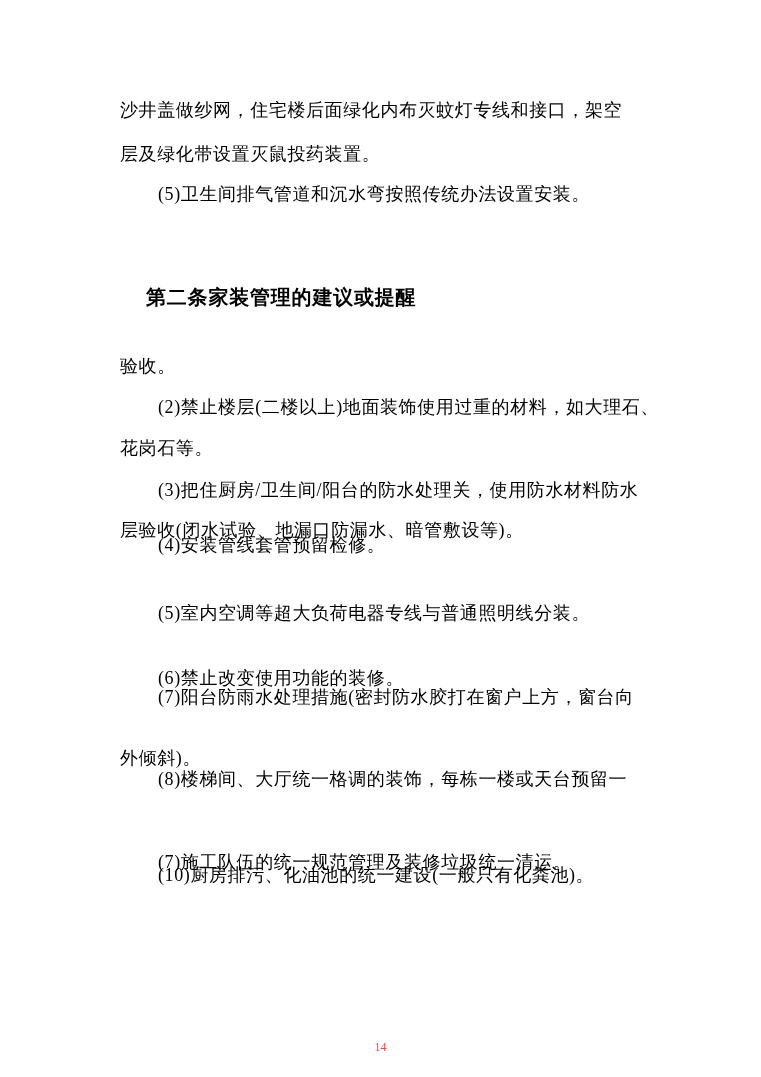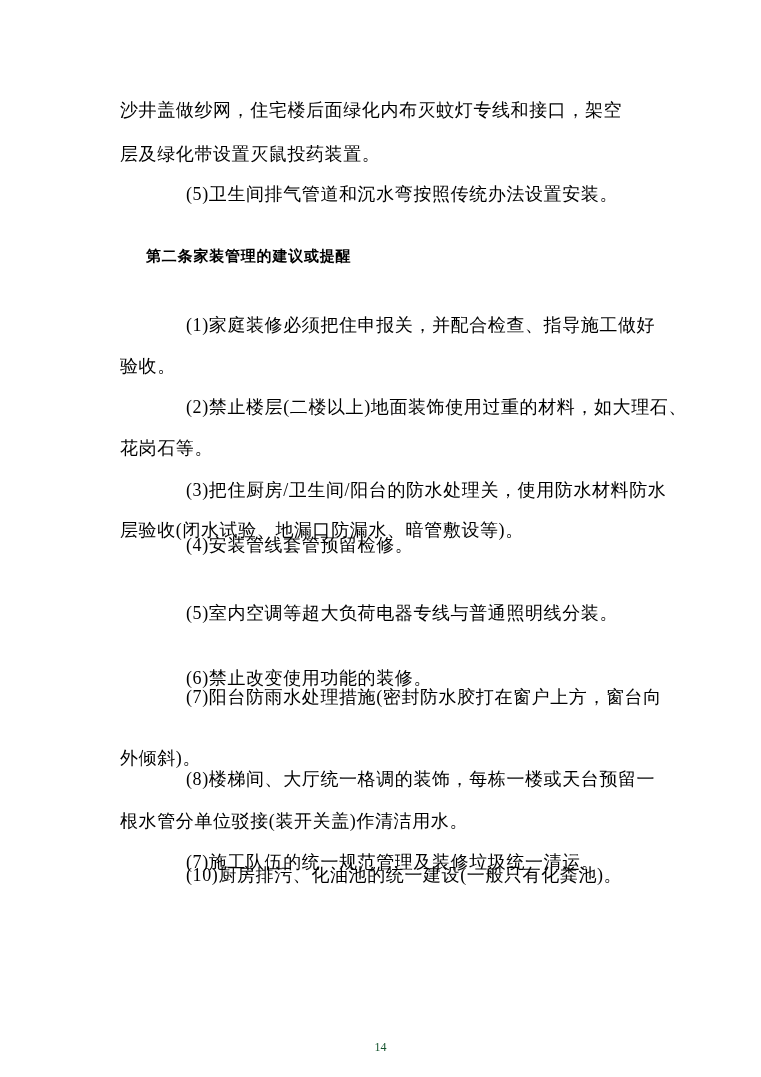--- a/index.html
+++ b/index.html
@@ -1,49 +1,47 @@
 <!DOCTYPE html>
 <html><head>
 <meta charset="utf-8">
 <style>
   html, body { margin: 0; padding: 0; background: #ffffff; }
   body { width: 761px; height: 1077px; position: relative; overflow: hidden;
          font-family: "Liberation Serif", "DejaVu Serif", serif; color: #000; }
   .page { position: absolute; left: 0; top: 0; width: 761px; height: 1077px; padding-left: 47px; }
   .line { position: absolute; left: 120px; font-size: 18px; line-height: 22px; white-space: nowrap; letter-spacing: 0.6px; }
-  .indent { left: 158px; margin-left: 28px; }
-  .heading { position: absolute; left: 146px; font-size: 15px; font-weight: bold; line-height: 24px; white-space: nowrap; letter-spacing: 0.8px; }
-  .pagenum { position: absolute; left: 0; width: 761px; text-align: center; top: 1040px; font-size: 12px; color: #14532d; }
+  .indent { left: 158px; }
+  .heading { position: absolute; left: 146px; font-size: 20px; font-weight: bold; line-height: 24px; white-space: nowrap; letter-spacing: 0.8px; margin-top: 41px; }
+  .pagenum { position: absolute; left: 0; width: 761px; text-align: center; top: 1040px; font-size: 12px; color: #ef4444; }
 </style>
 </head>
 <body>
 
 <div class="page">
   <div class="line" style="top:99px">沙井盖做纱网，住宅楼后面绿化内布灭蚊灯专线和接口，架空</div>
   <div class="line" style="top:143px">层及绿化带设置灭鼠投药装置。</div>
   <div class="line indent" style="top:183px">(5)卫生间排气管道和沉水弯按照传统办法设置安装。</div>
 
   <div class="heading" style="top:244px">第二条家装管理的建议或提醒</div>
 
-  <div class="line indent" style="top:314px">(1)家庭装修必须把住申报关，并配合检查、指导施工做好</div>
   <div class="line" style="top:355px">验收。</div>
 
   <div class="line indent" style="top:396px">(2)禁止楼层(二楼以上)地面装饰使用过重的材料，如大理石、</div>
   <div class="line" style="top:437px">花岗石等。</div>
 
   <div class="line indent" style="top:479px">(3)把住厨房/卫生间/阳台的防水处理关，使用防水材料防水</div>
   <div class="line" style="top:519px">层验收(闭水试验、地漏口防漏水、暗管敷设等)。</div>
 
   <div class="line indent" style="top:534px">(4)安装管线套管预留检修。</div>
   <div class="line indent" style="top:602px">(5)室内空调等超大负荷电器专线与普通照明线分装。</div>
   <div class="line indent" style="top:667px">(6)禁止改变使用功能的装修。</div>
 
   <div class="line indent" style="top:686px">(7)阳台防雨水处理措施(密封防水胶打在窗户上方，窗台向</div>
   <div class="line" style="top:747px">外倾斜)。</div>
 
   <div class="line indent" style="top:768px">(8)楼梯间、大厅统一格调的装饰，每栋一楼或天台预留一</div>
-  <div class="line" style="top:810px">根水管分单位驳接(装开关盖)作清洁用水。</div>
 
   <div class="line indent" style="top:851px">(7)施工队伍的统一规范管理及装修垃圾统一清运。</div>
   <div class="line indent" style="top:864px">(10)厨房排污、化油池的统一建设(一般只有化粪池)。</div>
 
   <div class="pagenum">14</div>
 </div>
 
 </body></html>

